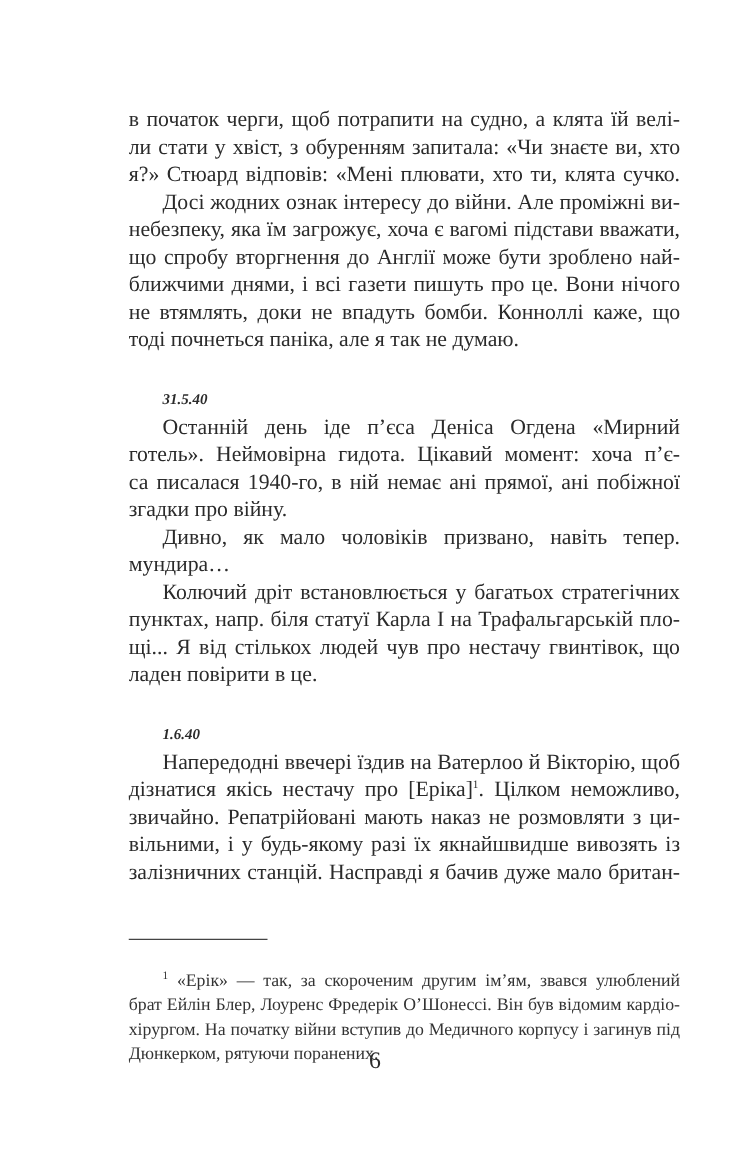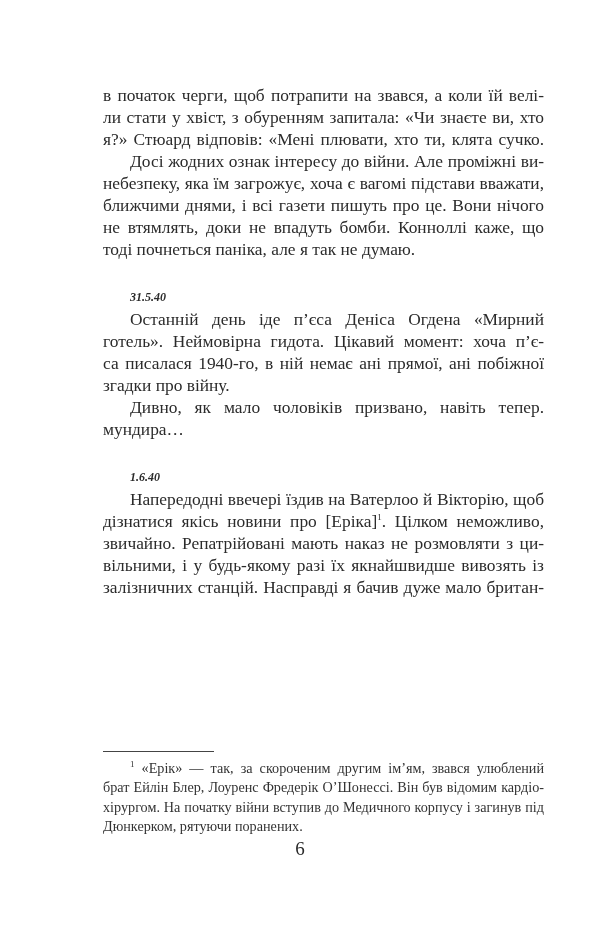--- a/index.html
+++ b/index.html
@@ -9,61 +9,68 @@
   .p { font-size: 17.4px; line-height: 22px; text-align: justify; margin: 0; hyphens: manual; }
   .p .line { display: block; text-align: justify; text-align-last: justify; white-space: nowrap; }
   .p .line.last { text-align-last: left; }
   .line.ind { padding-left: 27px; font-family: Liberation Serif, serif; }
   .date { font-size: 12px; line-height: 22px; font-weight: bold; font-style: italic; padding-left: 27px; margin: 0; }
   .gap { height: 26px; }
   .rule { position: absolute; left: 103px; top: 751px; width: 111px; height: 1px; background: #444; }
   .fn { position: absolute; left: 103px; top: 759px; width: 441px; font-size: 14.2px; line-height: 19.4px; color: #333; }
   .fn .line { display: block; text-align: justify; text-align-last: justify; white-space: nowrap; }
   .fn .line.last { text-align-last: left; }
-  .fn .line.ind { padding-left: 27px; }
+  .fn .line.ind { padding-left: 27px; margin-top: 17px; }
   sup { font-size: 9px; line-height: 0; vertical-align: super; }
   .pagenum { position: absolute; left: 0; width: 600px; top: 838px; text-align: center; font-size: 19px; color: #2b2b2b; }
 </style>
 </head>
 <body>
 
 <div class="page">
   <p class="p">
-    <span class="line">в початок черги, щоб потрапити на звався, а коли їй велі-</span>
+    <span class="line">в початок черги, щоб потрапити на судно, а клята їй велі-</span>
     <span class="line">ли стати у хвіст, з обуренням запитала: «Чи знаєте ви, хто</span>
     <span class="line">я?» Стюард відповів: «Мені плювати, хто ти, клята сучко.</span>
   </p>
   <p class="p">
     <span class="line ind">Досі жодних ознак інтересу до війни. Але проміжні ви-</span>
     <span class="line">небезпеку, яка їм загрожує, хоча є вагомі підстави вважати,</span>
+    <span class="line">що спробу вторгнення до Англії може бути зроблено най-</span>
     <span class="line">ближчими днями, і всі газети пишуть про це. Вони нічого</span>
     <span class="line">не втямлять, доки не впадуть бомби. Коннoллі каже, що</span>
     <span class="line last">тоді почнеться паніка, але я так не думаю.</span>
   </p>
 
   <div class="gap"></div>
 
   <p class="date">31.5.40</p>
   <p class="p">
     <span class="line ind">Останній день іде п’єса Деніса Огдена «Мирний</span>
     <span class="line">готель». Неймовірна гидота. Цікавий момент: хоча п’є-</span>
     <span class="line">са писалася 1940-го, в ній немає ані прямої, ані побіжної</span>
     <span class="line last">згадки про війну.</span>
   </p>
   <p class="p">
     <span class="line ind">Дивно, як мало чоловіків призвано, навіть тепер.</span>
     <span class="line last">мундира…</span>
   </p>
+  <p class="p">
+    <span class="line ind">Колючий дріт встановлюється у багатьох стратегічних</span>
+    <span class="line">пунктах, напр. біля статуї Карла I на Трафальгарській пло-</span>
+    <span class="line">щі... Я від стількох людей чув про нестачу гвинтівок, що</span>
+    <span class="line last">ладен повірити в це.</span>
+  </p>
 
   <div class="gap"></div>
 
   <p class="date">1.6.40</p>
   <p class="p">
     <span class="line ind">Напередодні ввечері їздив на Ватерлоо й Вікторію, щоб</span>
-    <span class="line"><span>дізнатися якісь новини про [Еріка]</span><sup>1</sup><span>. Цілком неможливо,</span></span>
+    <span class="line"><span>дізнатися якісь нестачу про [Еріка]</span><sup>1</sup><span>. Цілком неможливо,</span></span>
     <span class="line">звичайно. Репатрійовані мають наказ не розмовляти з ци-</span>
     <span class="line">вільними, і у будь-якому разі їх якнайшвидше вивозять із</span>
     <span class="line">залізничних станцій. Насправді я бачив дуже мало британ-</span>
   </p>
 </div>
 
 <div class="rule"></div>
 
 <div class="fn">
   <span class="line ind"><sup>1</sup> <span>«Ерік» — так, за скороченим другим ім’ям, звався улюблений</span></span>

